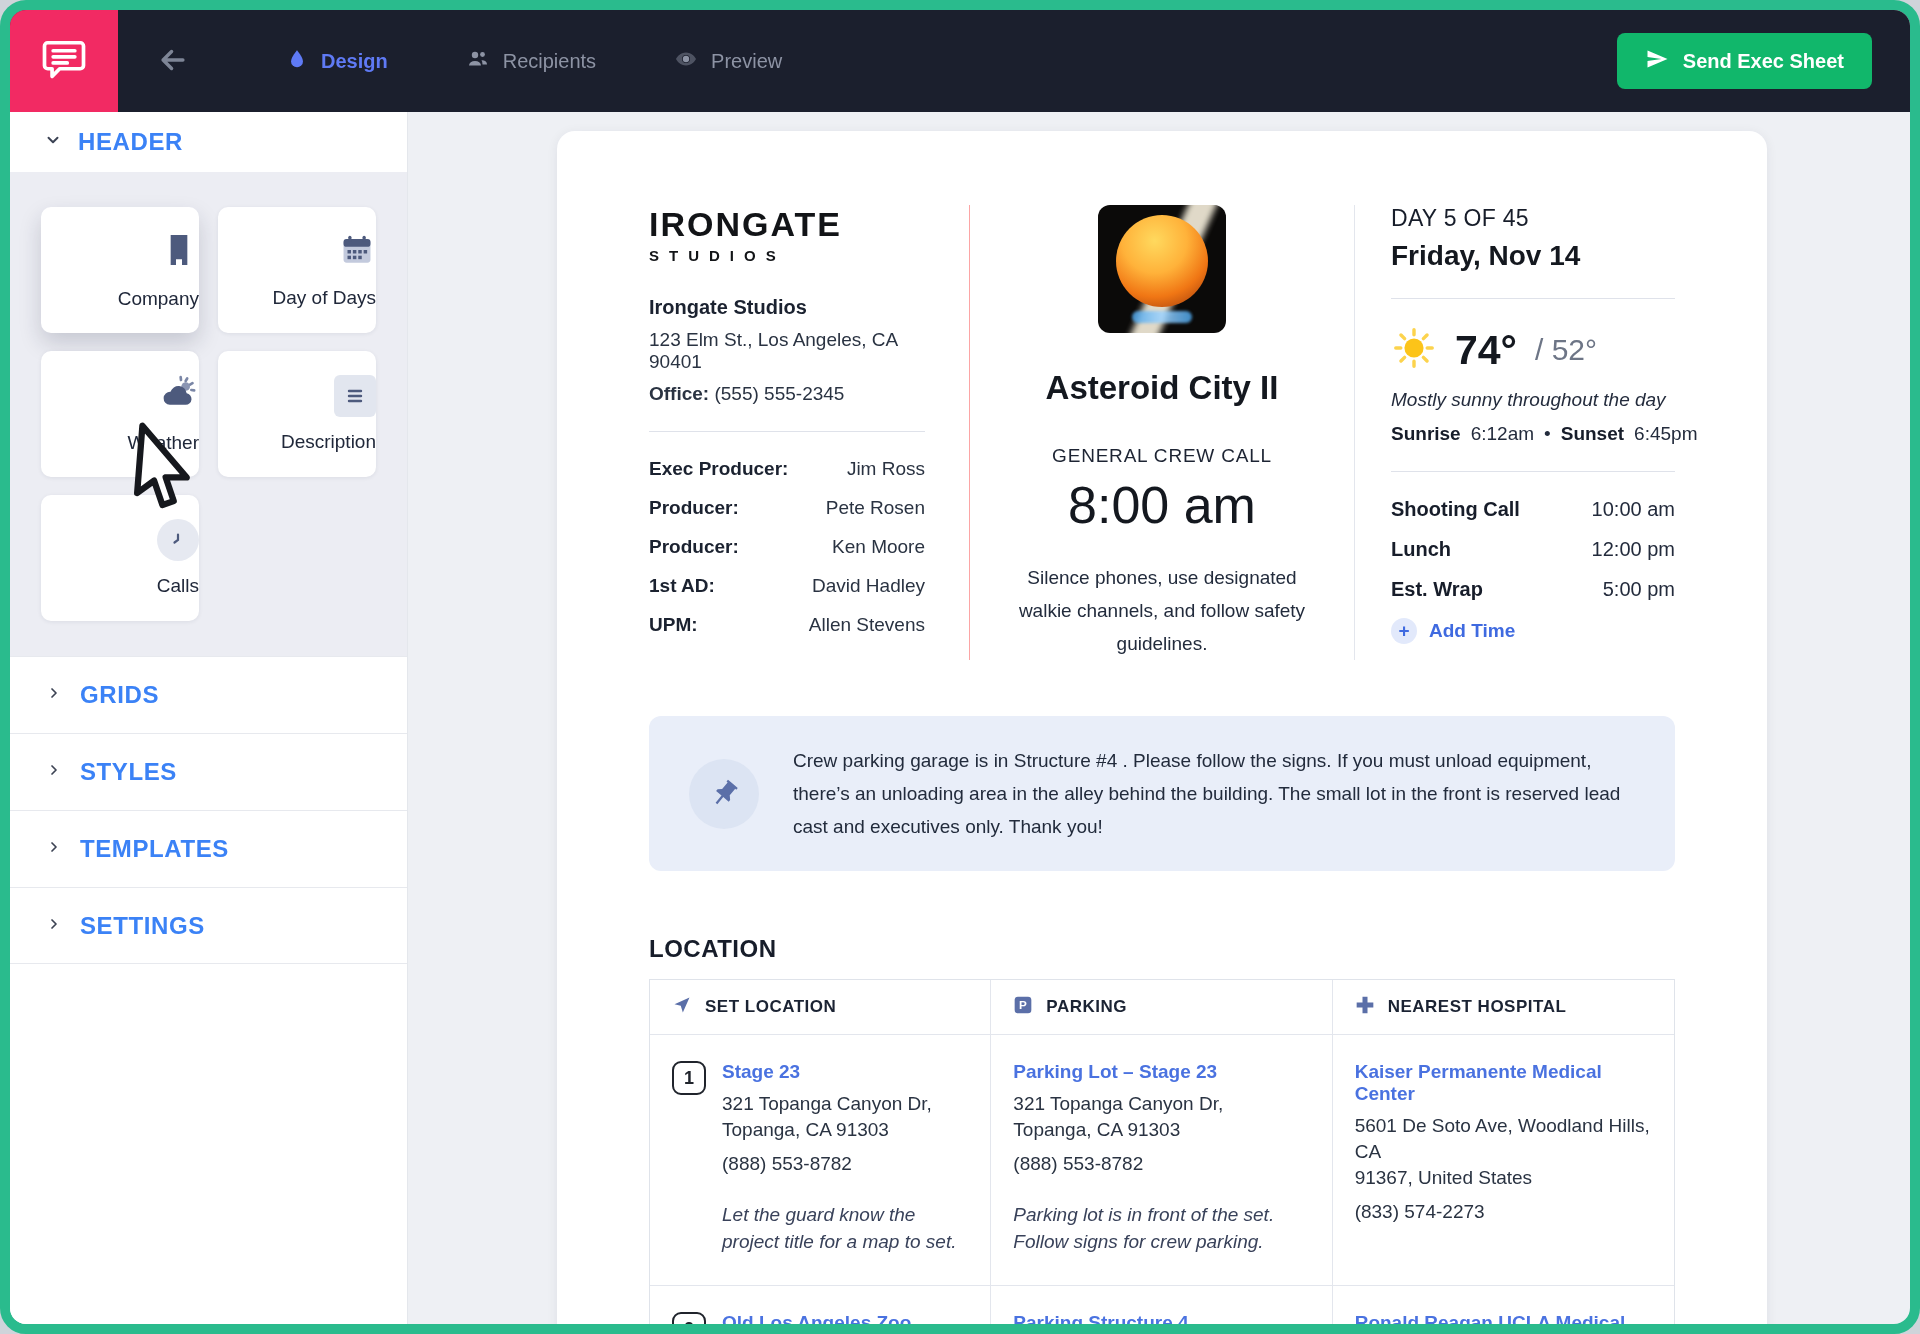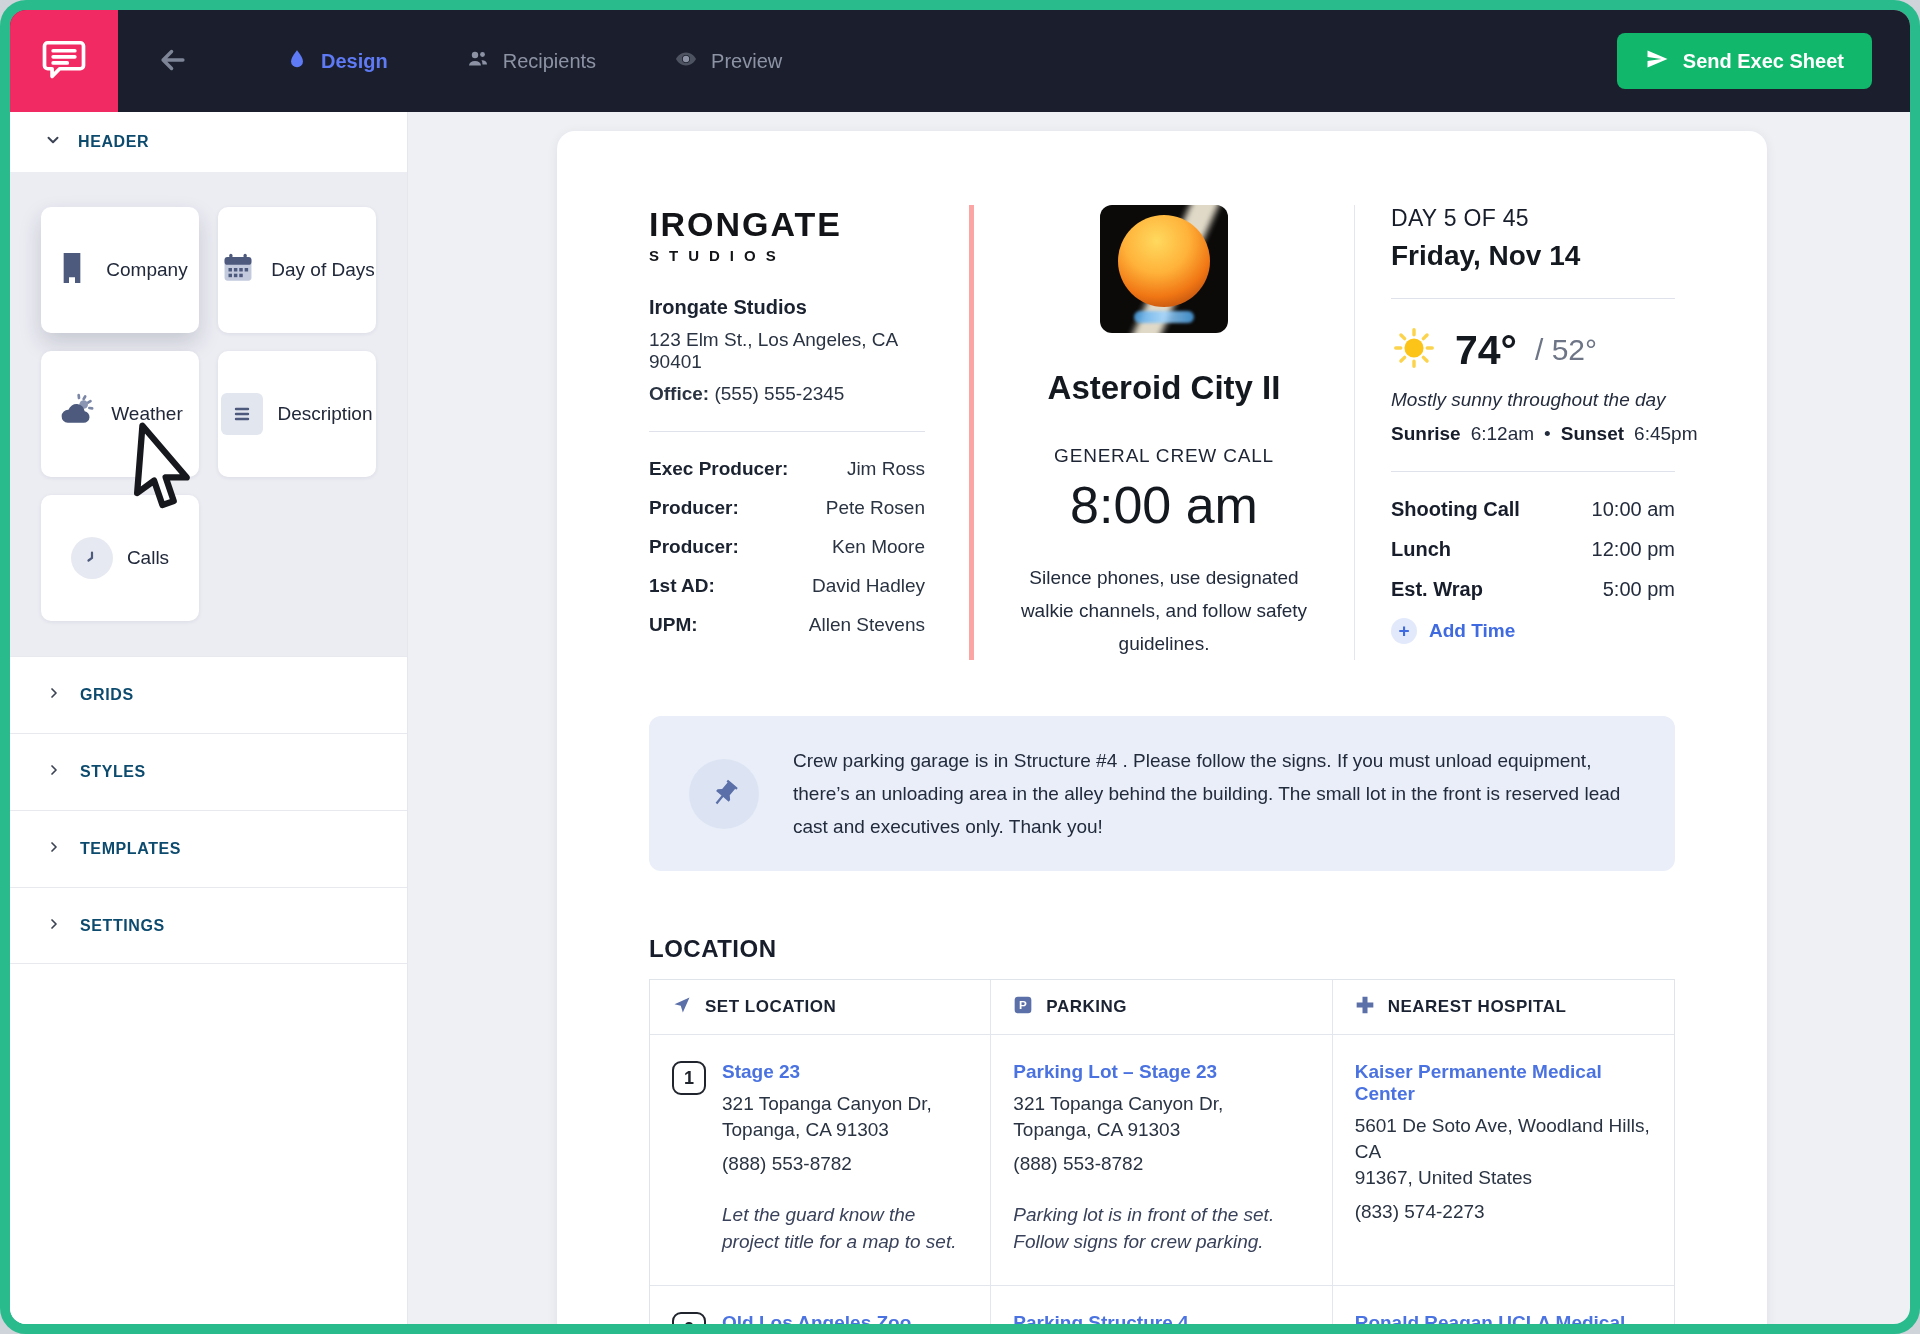--- a/index.html
+++ b/index.html
@@ -21,43 +21,43 @@
   .tab.active{ color:#5f7af5; font-weight:600; }
   .send-btn{ margin-left:auto; margin-right:38px; background:#11b76b; color:#fff; border:none; border-radius:8px;
              height:56px; padding:0 28px; font-family:inherit; font-size:20px; font-weight:700;
              display:flex; align-items:center; gap:14px; cursor:pointer; }
 
   .body-row{ flex:1; display:flex; min-height:0; }
 
   
   .sidebar{ width:398px; background:#ffffff; border-right:1px solid #e4e7ec; position:relative; flex:0 0 auto; }
   .side-header{ height:60px; display:flex; align-items:center; gap:16px; padding-left:34px; cursor:pointer; }
-  .side-header .lbl, .side-row .lbl{ font-size:16px; font-weight:600; color:#0c4a6e; letter-spacing:.6px; }
+  .side-header .lbl, .side-row .lbl{ font-size:24px; font-weight:600; color:#3b82f6; letter-spacing:.6px; }
   .tile-panel{ background:#ecEEf4; background:#ecee f4; }
   .tile-panel{ height:484px; background:#ecedf3; padding:35px 31px; display:grid;
                grid-template-columns:158px 158px; grid-auto-rows:126px; gap:18px 19px; }
   .tile{ background:#fff; border-radius:10px; box-shadow:0 1px 4px rgba(25,35,60,.08);
-         display:flex; flex-direction:row; align-items:center; justify-content:center; gap:14px; cursor:pointer; }
+         display:flex; flex-direction:column; align-items:flex-end; justify-content:center; gap:14px; cursor:pointer; }
   .tile.hovered{ box-shadow:0 10px 22px rgba(25,35,60,.18); }
   .tile .t-label{ font-size:19px; color:#20283a; }
   .icon-slate{ color:#4d5a7d; }
   .circle-bg{ width:42px; height:42px; border-radius:50%; background:#e6e9f1; display:flex; align-items:center; justify-content:center; }
   .square-bg{ width:42px; height:42px; border-radius:6px; background:#e2e6ef; display:flex; align-items:center; justify-content:center; }
   .side-row{ height:77px; border-top:1px solid #e7e9ee; display:flex; align-items:center; gap:18px; padding-left:36px; cursor:pointer; }
   .side-row:last-of-type{ border-bottom:1px solid #e7e9ee; }
   .cursor-svg{ position:absolute; left:116px; top:310px; pointer-events:none; transform:rotate(6deg); }
 
   
   .main{ flex:1; overflow:hidden; }
   .card{ width:1210px; height:1500px; margin:19px 0 0 149px; background:#fff; border-radius:18px;
          box-shadow:0 2px 12px rgba(20,30,55,.07); padding:74px 92px 0; }
 
   .sheet-header{ display:grid; grid-template-columns:320px 386px 320px; min-height:432px; }
   .col-left{ padding-right:44px; }
-  .col-mid{ border-left:5px solid #fca5a5; border-right:1px solid #e3e6ed;
+  .col-mid{ border-left:1px solid #fca5a5; border-right:1px solid #e3e6ed;
             display:flex; flex-direction:column; align-items:center; text-align:center; padding:0 30px; }
   .col-right{ padding-left:36px; }
 
   .logo-line1{ font-size:34px; font-weight:800; letter-spacing:2px; color:#121417; }
   .logo-line2{ font-size:15px; font-weight:600; letter-spacing:10px; color:#121417; margin-top:3px; }
   .co-name{ margin-top:32px; font-size:20px; font-weight:700; color:#1b2230; }
   .co-line{ margin-top:10px; font-size:19px; color:#2a3342; }
   .hr{ border:none; border-top:1px solid #dfe2ea; margin:26px 0; }
   .crew-row{ display:flex; justify-content:space-between; margin-bottom:17px; font-size:19px; }
   .crew-role{ font-weight:700; color:#1b2230; }

